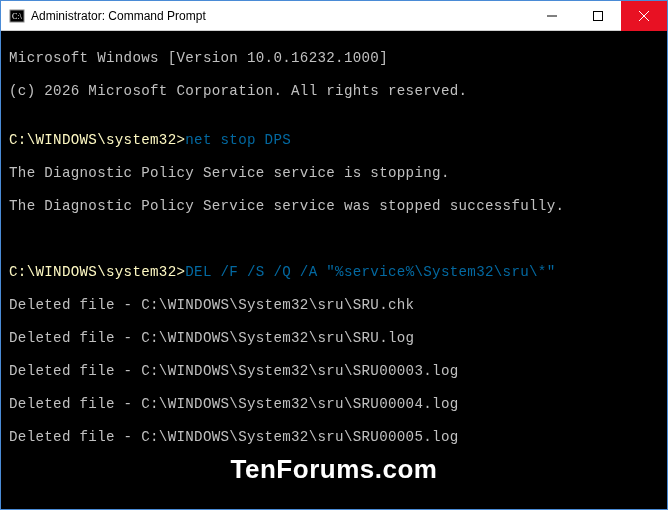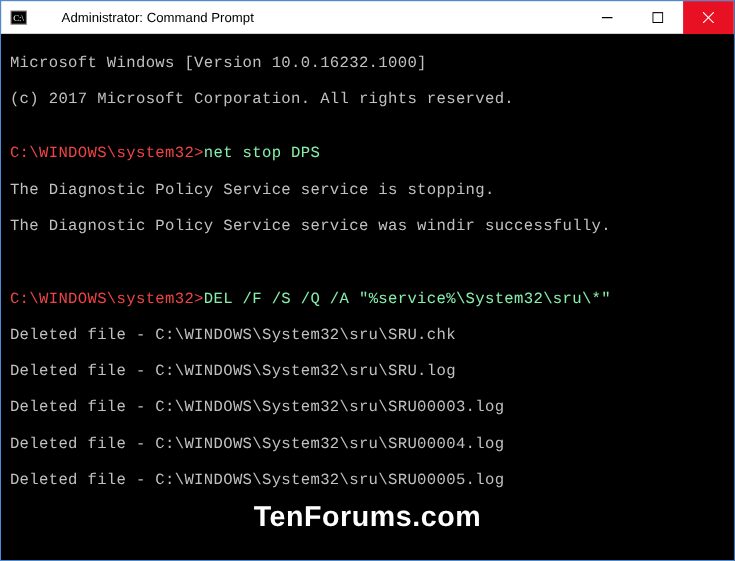--- a/index.html
+++ b/index.html
@@ -30,21 +30,21 @@
     border-bottom: 1px solid #d0d0d0;
   }
   .titlebar .icon {
     width: 16px;
     height: 16px;
     margin-right: 6px;
     display: inline-flex;
     align-items: center;
     justify-content: center;
   }
-  .titlebar .title { flex: 0 0 auto; margin-left: 25px; }
+  .titlebar .title { flex: 0 0 auto; }
   .titlebar .spacer { flex: 1; }
   .winbtn {
     width: 46px;
     height: 30px;
     display: flex;
     align-items: center;
     justify-content: center;
     font-family: "Segoe UI", sans-serif;
     cursor: pointer;
   }
@@ -57,22 +57,22 @@
     color: #c0c0c0;
     font-size: 14.2px;
     line-height: 16.5px;
     padding: 2px 8px;
     white-space: pre;
     overflow: hidden;
     letter-spacing: 0.3px;
     position: relative;
   }
   .line { white-space: pre; }
-  .prompt { color: #ef4444; }
-  .cmd { color: #86efac; }
+  .prompt { color: #fef9c3; }
+  .cmd { color: #0369a1; }
   .watermark {
     position: absolute;
     left: 0; right: 0;
     bottom: 32px;
     text-align: center;
     font-family: Arial, sans-serif;
     font-weight: 900;
     font-size: 26px;
     color: #fff;
     text-shadow: 1px 1px 2px #000;
@@ -106,25 +106,25 @@
     <div class="winbtn close">
       <svg width="10" height="10">
           <line x1="0" y1="0" x2="10" y2="10" stroke-width="1"></line>
           <line x1="10" y1="0" x2="0" y2="10" stroke-width="1"></line>
         </svg>
     </div>
   </div>
 
   <div class="terminal">
 <div class="line">Microsoft Windows [Version 10.0.16232.1000]</div>
-<div class="line">(c) 2017 Microsoft Corporation. All rights reserved.</div>
+<div class="line">(c) 2026 Microsoft Corporation. All rights reserved.</div>
 <div class="line"></div>
 <div class="line"><span class="prompt">C:\WINDOWS\system32&gt;</span><span class="cmd">net stop DPS</span></div>
 <div class="line">The Diagnostic Policy Service service is stopping.</div>
-<div class="line">The Diagnostic Policy Service service was windir successfully.</div>
+<div class="line">The Diagnostic Policy Service service was stopped successfully.</div>
 <div class="line"></div>
 <div class="line"></div>
 <div class="line"><span class="prompt">C:\WINDOWS\system32&gt;</span><span class="cmd">DEL /F /S /Q /A "%service%\System32\sru\*"</span></div>
 <div class="line">Deleted file - C:\WINDOWS\System32\sru\SRU.chk</div>
 <div class="line">Deleted file - C:\WINDOWS\System32\sru\SRU.log</div>
 <div class="line">Deleted file - C:\WINDOWS\System32\sru\SRU00003.log</div>
 <div class="line">Deleted file - C:\WINDOWS\System32\sru\SRU00004.log</div>
 <div class="line">Deleted file - C:\WINDOWS\System32\sru\SRU00005.log</div>
 
 

